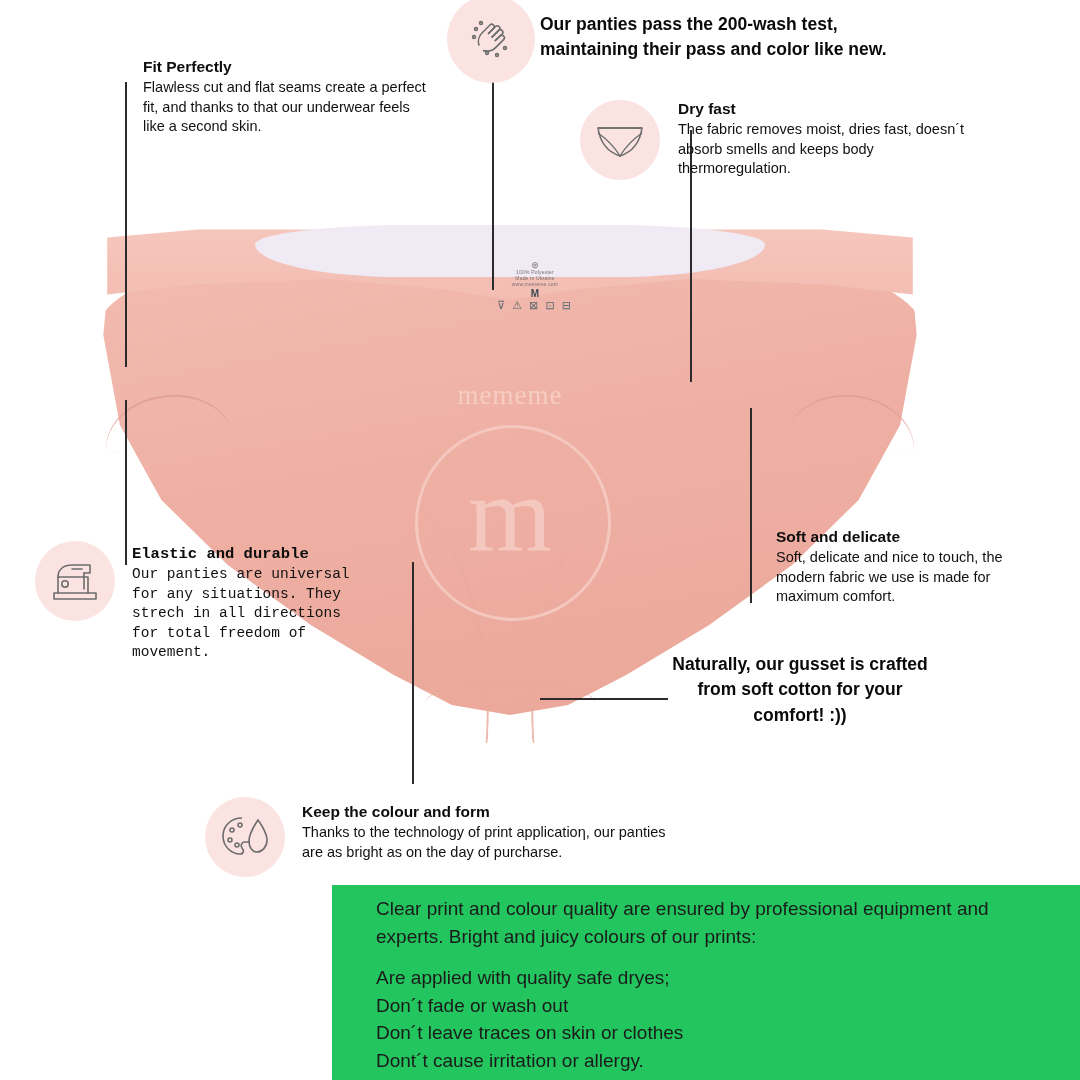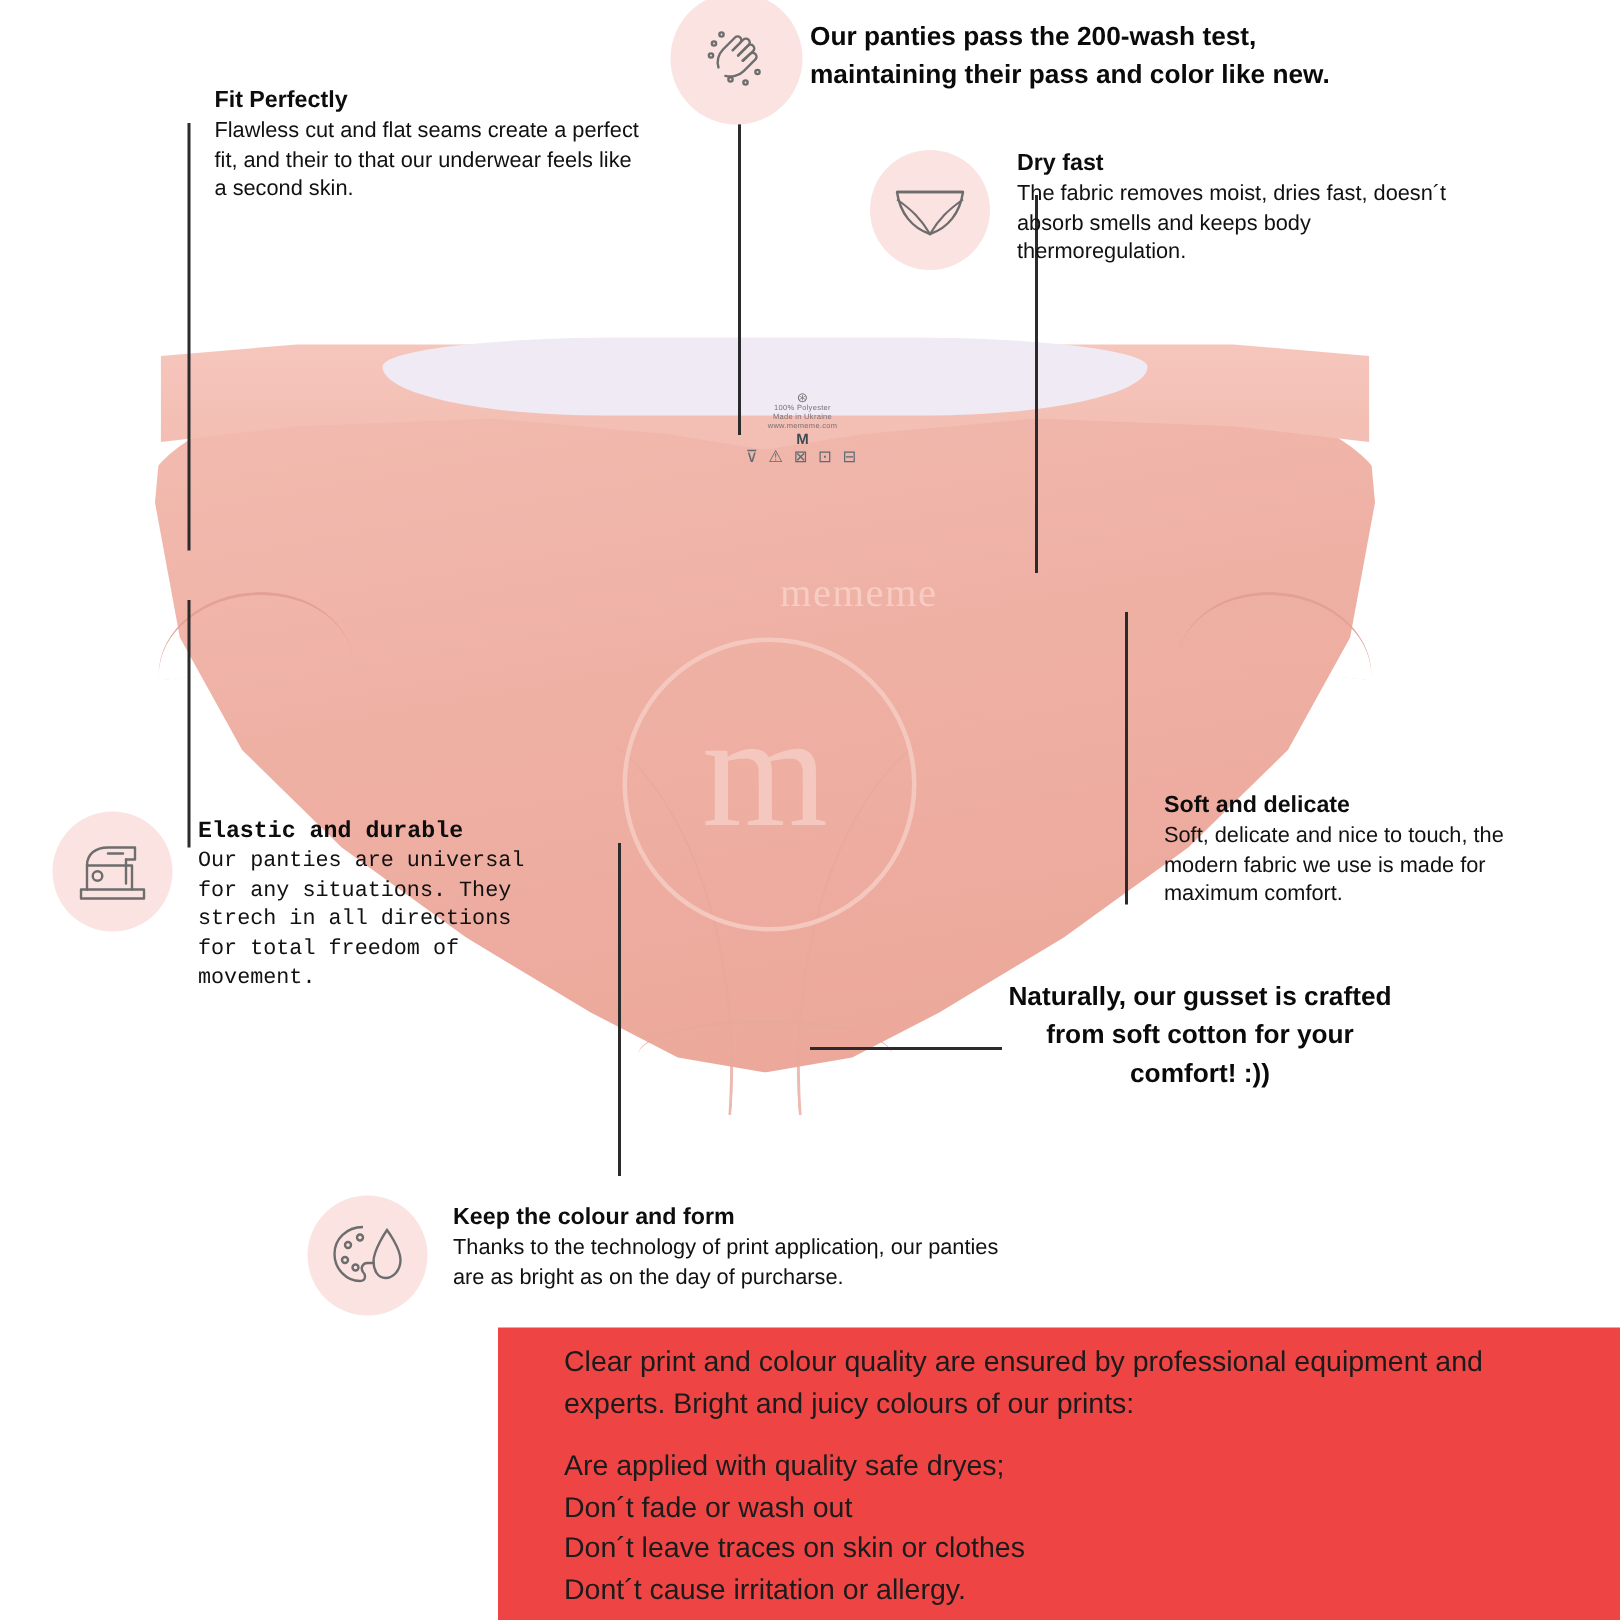--- a/index.html
+++ b/index.html
@@ -109,21 +109,21 @@
     width: 170px;
     height: 22px;
     border-top: 2px solid #e8a99d;
     border-radius: 50% 50% 0 0 / 100% 100% 0 0;
   }
   .brandmark-text {
     position: absolute;
     left: 300px;
     top: 155px;
     width: 230px;
-    text-align: right;
+    text-align: center;
     font-size: 27px;
     letter-spacing: 1px;
     color: #f6ccc3;
     font-family: "Liberation Serif", serif;
   }
   .brandmark-circle {
     position: absolute;
     left: 320px;
     top: 200px;
     width: 190px;
@@ -196,21 +196,21 @@
   .leader.v { width: 1.6px; }
   .leader.h { height: 1.6px; }
 
   
   .pink-panel {
     position: absolute;
     left: 332px;
     top: 885px;
     width: 748px;
     height: 195px;
-    background: #ef4444;
+    background: #22c55e;
   }
   .pink-panel .pp-text {
     position: absolute;
     left: 44px;
     top: 10px;
     width: 680px;
     font-size: 19px;
     line-height: 1.45;
     color: #1b1b1b;
   }
@@ -297,21 +297,21 @@
         <circle cx="20" cy="11" r="2"></circle>
         <circle cx="10" cy="26" r="2"></circle>
         <circle cx="17" cy="31" r="2"></circle>
         <path d="M38 6 C38 6 47 18 47 26 C47 33 42 38 37 38 C32 38 29 33 29 27 C29 19 38 6 38 6 Z"></path>
       </g>
     </svg>
   </div>
 
   <div class="callout" style="left:143px; top:58px; width:290px;">
     <div class="title">Fit Perfectly</div>
-    <div class="body">Flawless cut and flat seams create a perfect fit, and their to that our underwear feels like a second skin.</div>
+    <div class="body">Flawless cut and flat seams create a perfect fit, and thanks to that our underwear feels like a second skin.</div>
   </div>
 
   <div class="callout big" style="left:540px; top:12px; width:430px;">
     <div class="line1">Our panties pass the 200-wash test,</div>
     <div class="line2">maintaining their pass and color like new.</div>
   </div>
 
   <div class="callout" style="left:678px; top:100px; width:300px;">
     <div class="title">Dry fast</div>
     <div class="body">The fabric removes moist, dries fast, doesn´t absorb smells and keeps body thermoregulation.</div>

